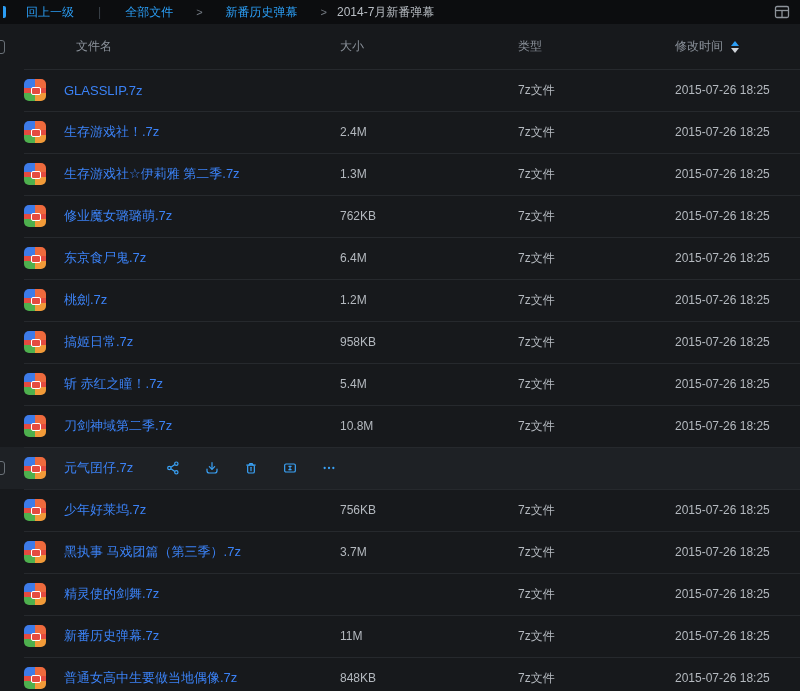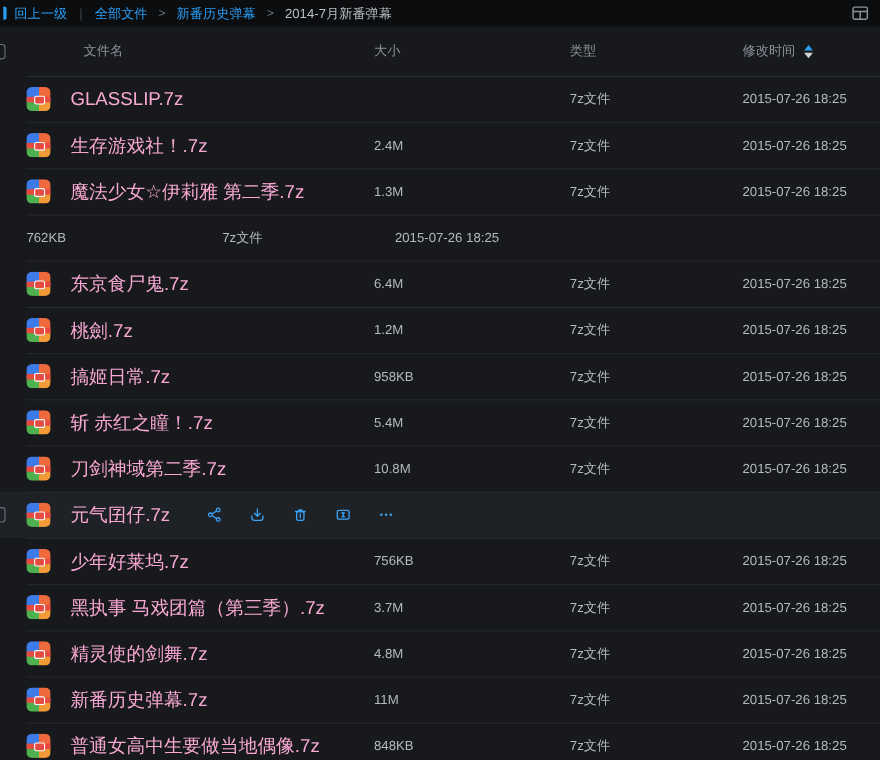--- a/index.html
+++ b/index.html
@@ -21,21 +21,21 @@
     font-size: 12px;
     position: relative;
   }
   .back-sliver {
     width: 3px; height: 12px;
     background: #2b9df4;
     margin-right: 2px;
     border-radius: 0 2px 2px 0;
     flex: none;
   }
-  .crumb-link { color: #2b9df4; text-decoration: none; cursor: pointer; margin: 0 5px; white-space: nowrap; }
+  .crumb-link { color: #2b9df4; text-decoration: none; cursor: pointer; margin: 0 18px; white-space: nowrap; }
   .crumb-pipe { color: #3c424a; margin: 0 6px; }
   .crumb-gt { color: #757c84; margin: 0 5px; font-size: 11px; }
   .crumb-current { color: #b8bdc3; margin: 12px 5px; white-space: nowrap; }
   .topbar .spacer { flex: 1; }
   .view-icon { display: inline-flex; cursor: pointer; padding: 2px; }
 
   
   .thead {
     height: 45px;
     display: flex;
@@ -80,21 +80,21 @@
     content: "";
     position: absolute;
     left: 24px; right: 0; top: 0;
     height: 1px;
     background: #26292d;
   }
   .row.hovered { background: #1e2125; }
   .row.hovered .checkbox { visibility: visible; }
 
   .col-name { flex: 1; display: flex; align-items: center; min-width: 0; }
-  .fname { color: #f9a8d4; font-size: 17px; margin-left: 18px; white-space: nowrap; cursor: pointer; }
+  .fname { color: #3b82f6; font-size: 13px; margin-left: 18px; white-space: nowrap; cursor: pointer; }
 
   
   .file-icon {
     width: 22px; height: 22px;
     border-radius: 5px;
     position: relative;
     overflow: hidden;
     flex: none;
     background:
       linear-gradient(90deg, #3d7be8 50%, #ee6a3d 50%) 0 0 / 100% 50% no-repeat,
@@ -176,30 +176,35 @@
     </div>
     <div class="col-size">2.4M</div>
     <div class="col-type">7z文件</div>
     <div class="col-mtime">2015-07-26 18:25</div>
   </div>
 
   <div class="row">
 
     <div class="col-name">
       <span class="file-icon"></span>
-      <span class="fname">魔法少女☆伊莉雅 第二季.7z</span>
+      <span class="fname">生存游戏社☆伊莉雅 第二季.7z</span>
 
     </div>
     <div class="col-size">1.3M</div>
     <div class="col-type">7z文件</div>
     <div class="col-mtime">2015-07-26 18:25</div>
   </div>
 
   <div class="row">
 
+    <div class="col-name">
+      <span class="file-icon"></span>
+      <span class="fname">修业魔女璐璐萌.7z</span>
+
+    </div>
     <div class="col-size">762KB</div>
     <div class="col-type">7z文件</div>
     <div class="col-mtime">2015-07-26 18:25</div>
   </div>
 
   <div class="row">
 
     <div class="col-name">
       <span class="file-icon"></span>
       <span class="fname">东京食尸鬼.7z</span>
@@ -332,21 +337,20 @@
     <div class="col-mtime">2015-07-26 18:25</div>
   </div>
 
   <div class="row">
 
     <div class="col-name">
       <span class="file-icon"></span>
       <span class="fname">精灵使的剑舞.7z</span>
 
     </div>
-    <div class="col-size">4.8M</div>
     <div class="col-type">7z文件</div>
     <div class="col-mtime">2015-07-26 18:25</div>
   </div>
 
   <div class="row">
 
     <div class="col-name">
       <span class="file-icon"></span>
       <span class="fname">新番历史弹幕.7z</span>
 

